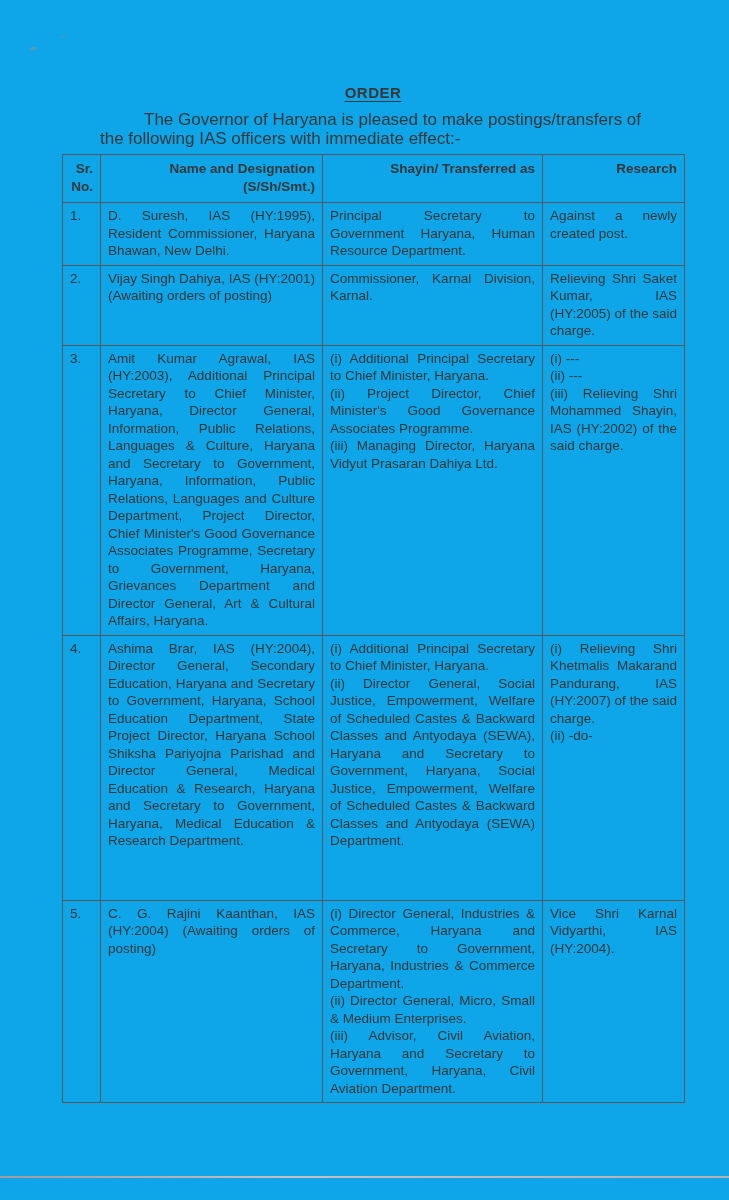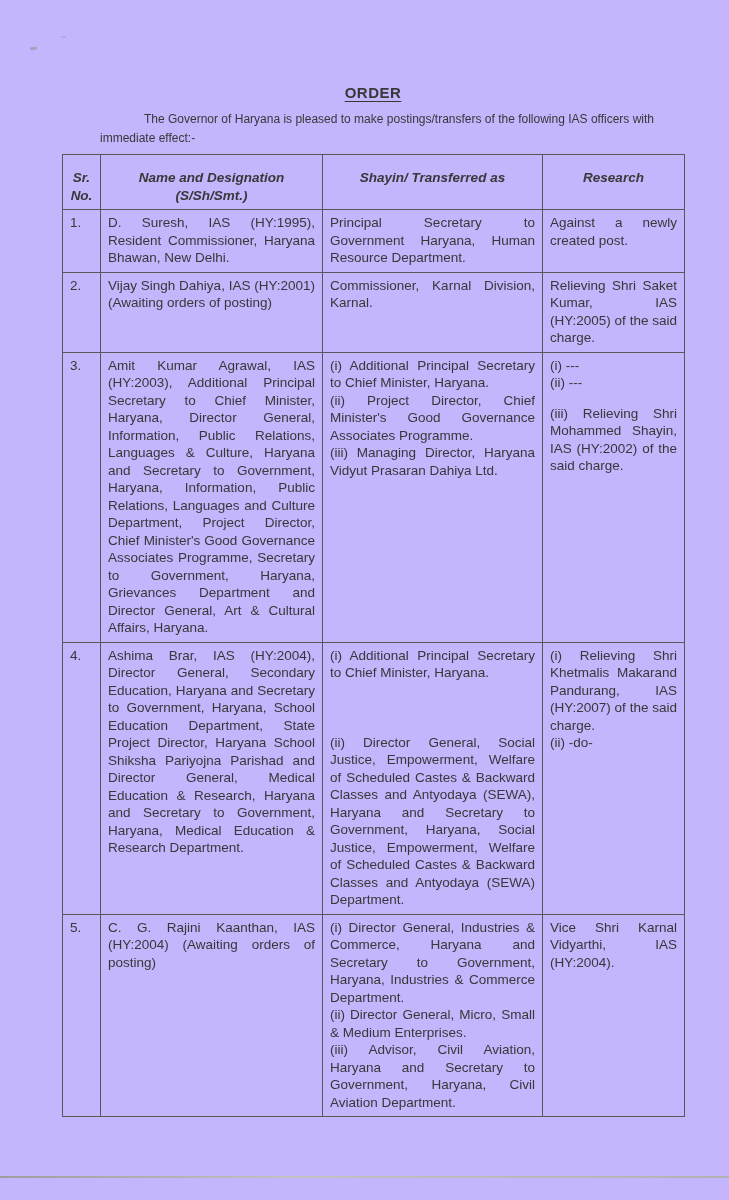--- a/index.html
+++ b/index.html
@@ -1,72 +1,71 @@
 <!DOCTYPE html>
 <html><head>
 <meta charset="utf-8">
 <style>
   html,body{margin:0;padding:0;background:#e8e8e8;}
   .page{
     position:relative;
     width:729px;height:1200px;
-    background:#c4b5fd;
+    background:#0ea5e9;
     overflow:hidden;
     font-family:"Liberation Sans","DejaVu Sans",sans-serif;
     color:#383838;
   }
   .speck{position:absolute;background:#8f8f8f;border-radius:2px;}
   .speck1{left:30px;top:47px;width:7px;height:3px;opacity:.55;transform:rotate(-8deg);}
   .speck2{left:61px;top:36px;width:5px;height:2px;opacity:.3;}
   .title{
     margin:84px 45px 0 62px;
     width:622px;
     text-align:center;
     font-size:15px;
     font-weight:bold;
     letter-spacing:.5px;
     text-decoration:underline;
     text-underline-offset:3px;
   }
   .intro{
     margin:9px 0 6px 100px;
     width:564px;
-    font-size:12px;
+    font-size:17px;
     line-height:19px;
     text-indent:44px;
   }
   table.order{
     margin-left:62px;
     width:622px;
     border-collapse:collapse;
     table-layout:fixed;
   }
   table.order th, table.order td{
     border:1.5px solid #58585a;
     vertical-align:top;
     padding:4px 7px 5px 7px;
     font-size:13.5px;
     line-height:17.5px;
   }
   table.order th{
     font-weight:bold;
-    text-align:center;
-    padding-top:14px;
-    font-style:italic;
+    text-align:right;
+    padding-top:5px;
   }
   col.c-sr{width:38px;}
   col.c-name{width:222px;}
   col.c-posted{width:220px;}
   col.c-remarks{width:142px;}
   td.cell-sr{padding-left:8px;}
   .cellp{margin:0;text-align:justify;}
   .cellp.nojust{text-align:left;}
   .mt-36{}
-  .mt-13{margin-top:13px;}
-  .mt-52{margin-top:52px;}
+  .mt-13{margin-top:0;}
+  .mt-52{}
   tr.h-hdr{height:48px;}
   tr.h-r1{height:57px;}
   tr.h-r2{height:65px;}
   tr.h-r3{height:285px;}
   tr.h-r4{height:265px;}
   tr.h-r5{height:181px;}
   .hline{display:block;}
   .page-edge{
     position:absolute;left:0;top:1176px;width:729px;height:2px;
     background:linear-gradient(90deg,#9d9d9d,#c2c2c2 40%,#b2b2b2);

